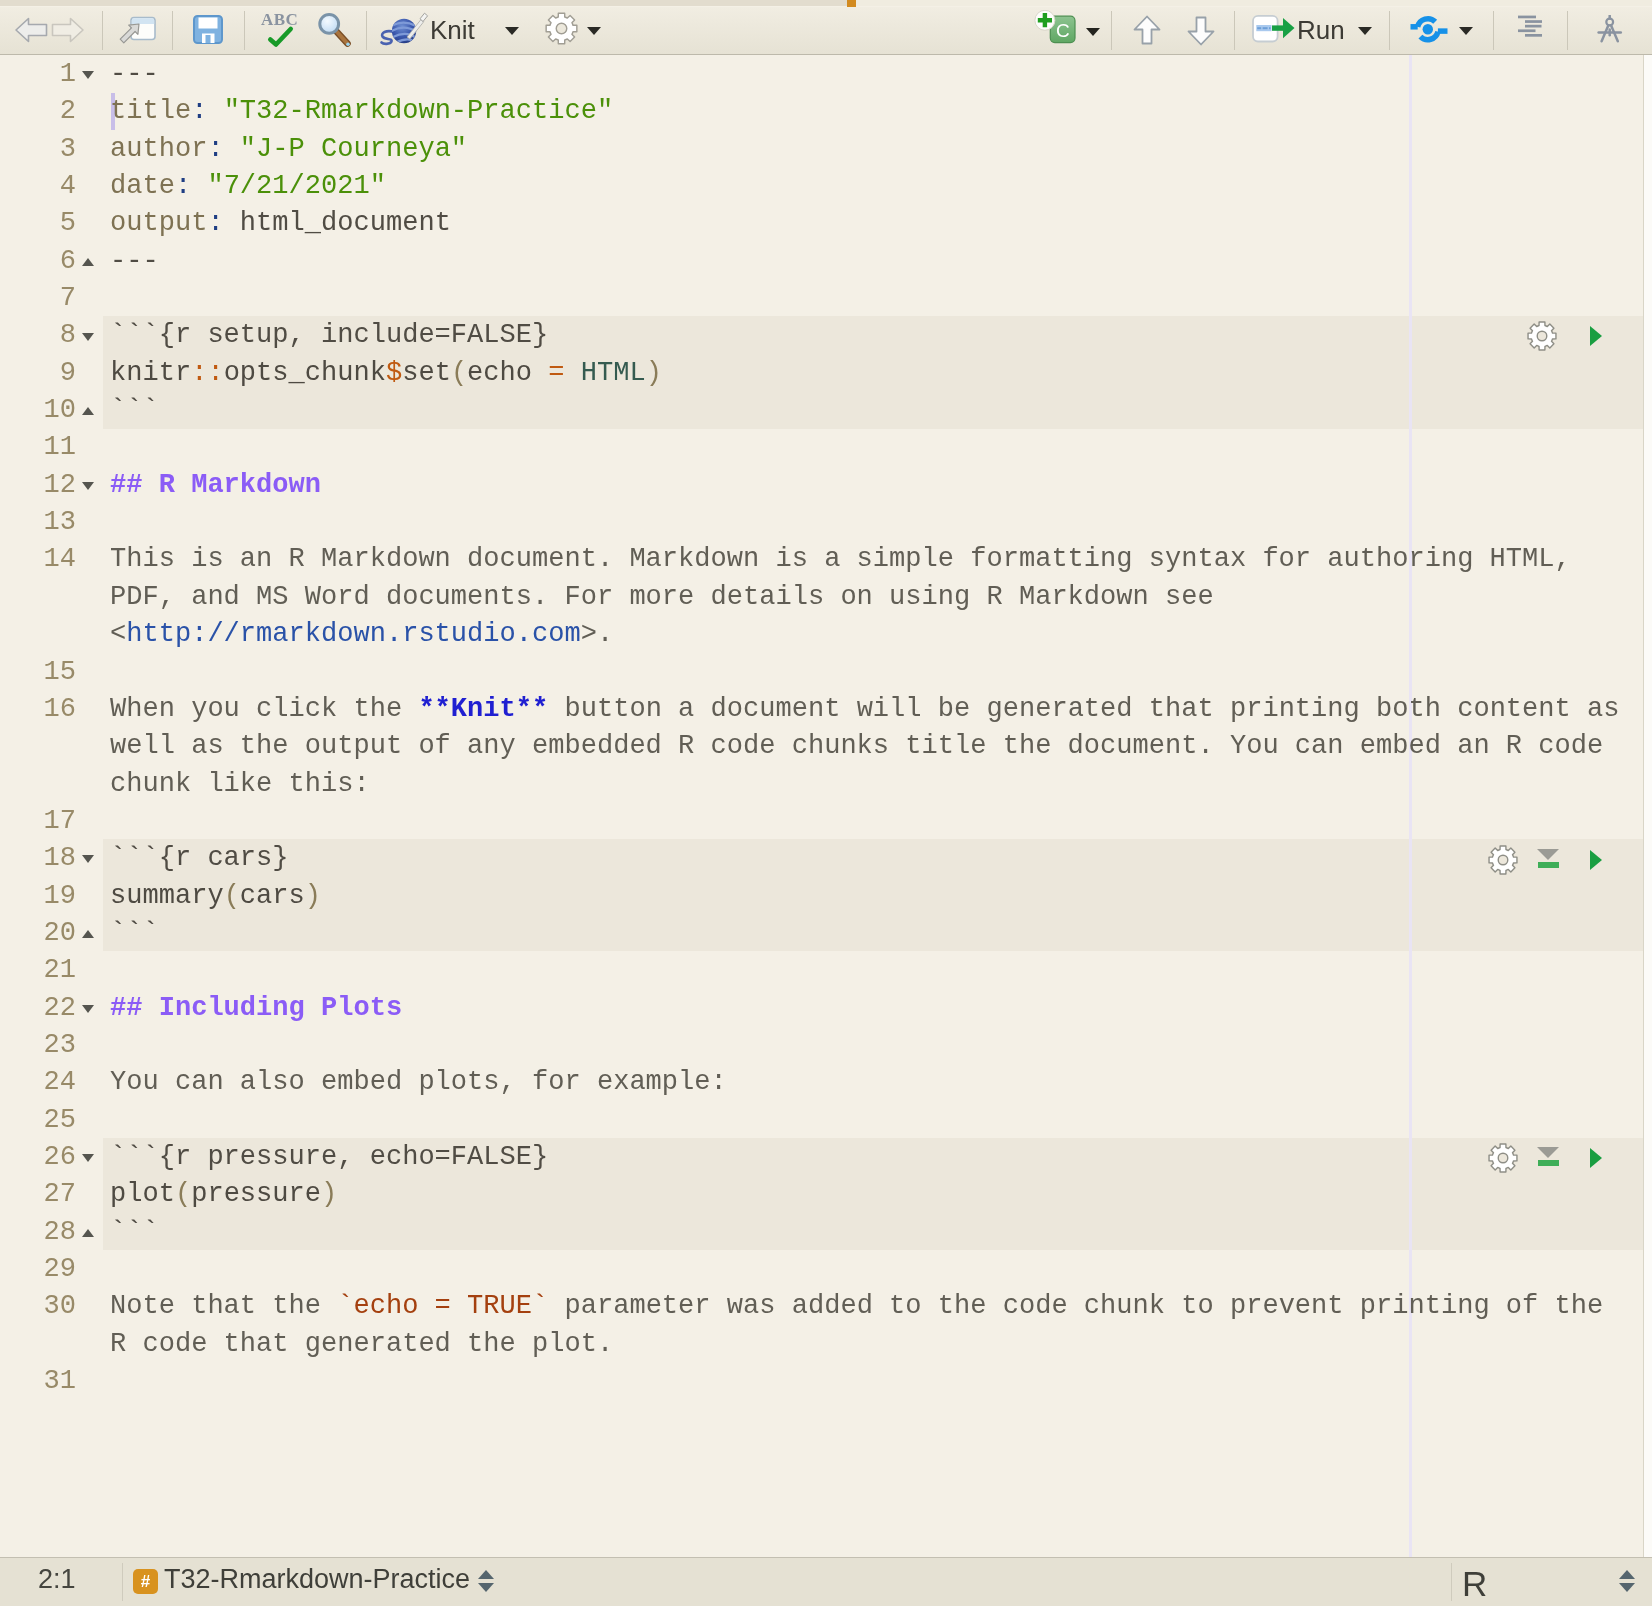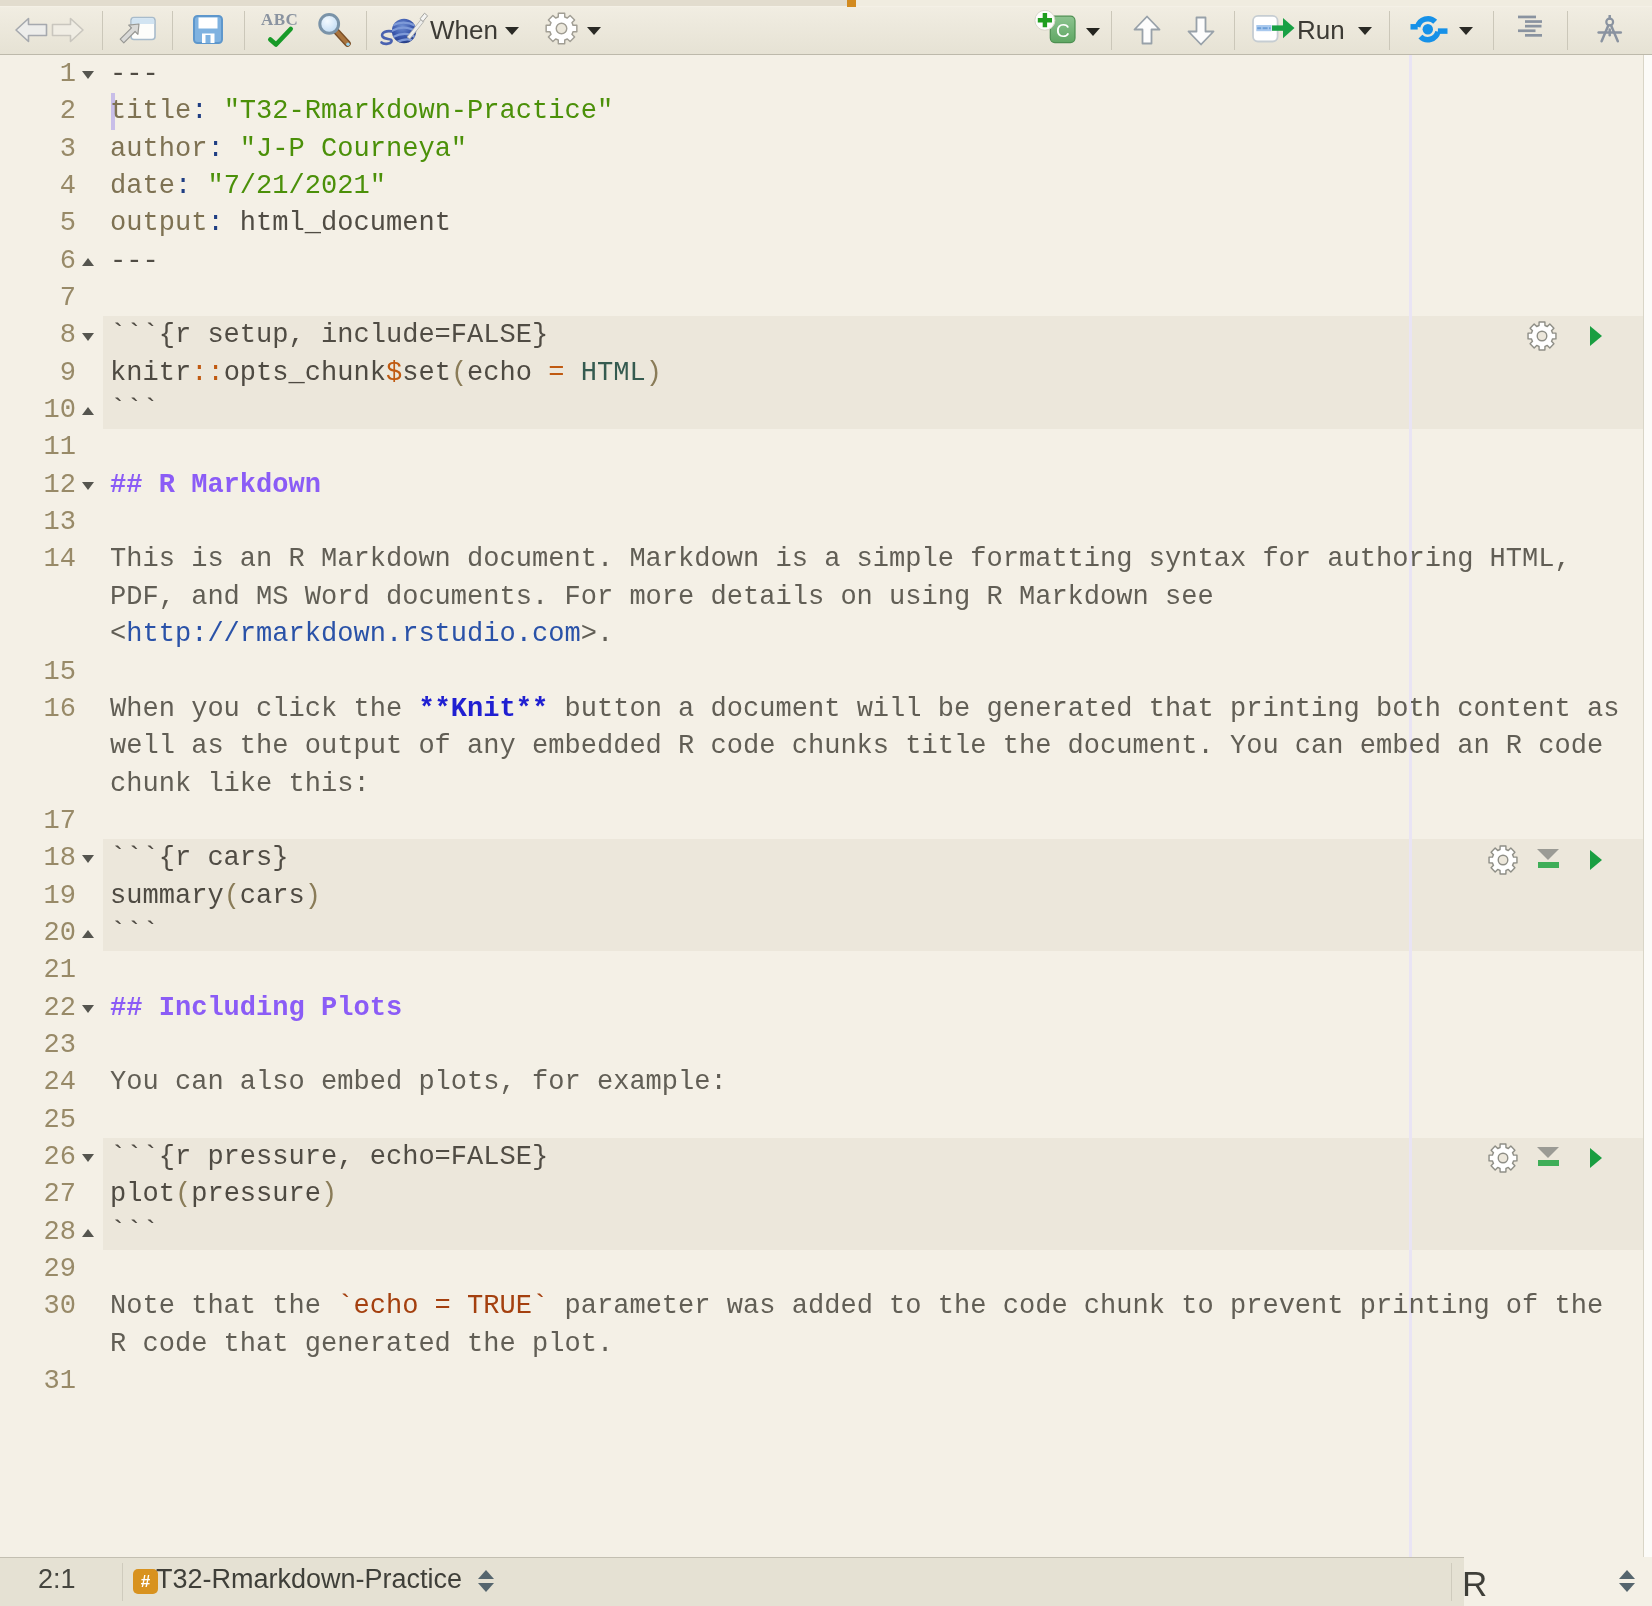--- a/index.html
+++ b/index.html
@@ -32,21 +32,21 @@
   .str{color:#4B9009;}
   .dark{color:#504C44;}
   .op{color:#C05A11;}
   .cons{color:#355B50;}
   .paren{color:#8A7C58;}
   .head{color:#8b5cf6;font-weight:bold;}
   .link{color:#2A52A8;}
   .knitb{color:#1F1FD1;font-weight:bold;}
   .icode{color:#A4400F;}
   
-  #statusbar{left:0;top:1557px;width:1464px;height:49px;background:#E5E1D3;border-top:1px solid #C3BFB1;box-sizing:border-box;}
+  #statusbar{left:0;top:1557px;width:1652px;height:49px;background:#E5E1D3;border-top:1px solid #C3BFB1;box-sizing:border-box;}
   .ssep{position:absolute;top:5px;width:1px;height:38px;background:#CFCBBD;}
   .stext{position:absolute;font-size:27px;color:#3F3F39;top:6px;}
   .updownarrows{position:absolute;}
   .playtri{width:0;height:0;border-left:12px solid #1A9E41;border-top:10px solid transparent;border-bottom:10px solid transparent;}
   .uarr{width:0;height:0;border-left:8px solid transparent;border-right:8px solid transparent;border-bottom:9px solid #55656E;}
   .darr{width:0;height:0;border-left:8px solid transparent;border-right:8px solid transparent;border-top:9px solid #55656E;margin-top:4px;}
 </style>
 </head>
 <body>
 
@@ -110,21 +110,21 @@
         </clipPath>
       </defs>
       <path d="M 16.5 21 C 8 18.5, 2.5 22, 4.5 25.5 C 6.5 29, 15 27, 13.5 30.5 C 12.2 33.5, 5.5 33.5, 3.5 31.5" fill="none" stroke="#4A62B0" stroke-width="2.6" stroke-linecap="round"></path>
       <circle cx="26" cy="20" r="12.2" fill="url(#yg)"></circle>
       <g clip-path="url(#ballclip)">
         <path d="M 14 14.5 Q 26 8.5 38 15 M 13.5 20 Q 27 13 38.5 21 M 15 26 Q 28 19.5 37.5 26.5 M 18 31.5 Q 29 26 36 30" fill="none" stroke="#7E9AD8" stroke-width="2.2" stroke-linecap="round"></path>
       </g>
       <polygon points="29,26 43,8.5 45.8,10.6 31.8,28.1" fill="#EDEDEB" stroke="#ABABA7" stroke-width="0.8"></polygon>
       <polygon points="42,7.8 46.5,2.2 49.6,4.8 45,10.5" fill="#F4F4F2" stroke="#9A9A96" stroke-width="0.9"></polygon>
     </svg>
-    <div class="tlabel" style="left:430px">When</div>
+    <div class="tlabel" style="left:430px">Knit</div>
     <div class="caret" style="left:505px"></div>
 
     <svg class="abs" style="left:545px;top:5px" width="33" height="33" viewBox="0 0 32 32">
       <path fill-rule="evenodd" fill="#FFFFFF" stroke="#A19E94" stroke-width="1.4" stroke-linejoin="round" d="M 12.85 4.84 L 12.92 1.12 L 19.08 1.12 L 19.15 4.84 A 11.6 11.6 0 0 1 21.67 5.88 L 24.35 3.30 L 28.70 7.65 L 26.12 10.33 A 11.6 11.6 0 0 1 27.16 12.85 L 30.88 12.92 L 30.88 19.08 L 27.16 19.15 A 11.6 11.6 0 0 1 26.12 21.67 L 28.70 24.35 L 24.35 28.70 L 21.67 26.12 A 11.6 11.6 0 0 1 19.15 27.16 L 19.08 30.88 L 12.92 30.88 L 12.85 27.16 A 11.6 11.6 0 0 1 10.33 26.12 L 7.65 28.70 L 3.30 24.35 L 5.88 21.67 A 11.6 11.6 0 0 1 4.84 19.15 L 1.12 19.08 L 1.12 12.92 L 4.84 12.85 A 11.6 11.6 0 0 1 5.88 10.33 L 3.30 7.65 L 7.65 3.30 L 10.33 5.88 A 11.6 11.6 0 0 1 12.85 4.84 Z M 16 10.9 A 5.1 5.1 0 1 0 16 21.1 A 5.1 5.1 0 1 0 16 10.9 Z"></path>
     </svg>
     <div class="caret" style="left:587px"></div>
 
     <svg class="abs" style="left:1031px;top:3px" width="50" height="42" viewBox="0 0 50 42">
       <defs>
         <linearGradient id="cg" x1="0" y1="0" x2="0" y2="1">
@@ -309,21 +309,21 @@
       <defs>
         <path id="gearpath" fill-rule="evenodd" fill="#FFFFFF" stroke="#8E8E86" stroke-width="1.5" stroke-linejoin="round" d="M 12.85 4.84 L 12.92 1.12 L 19.08 1.12 L 19.15 4.84 A 11.6 11.6 0 0 1 21.67 5.88 L 24.35 3.30 L 28.70 7.65 L 26.12 10.33 A 11.6 11.6 0 0 1 27.16 12.85 L 30.88 12.92 L 30.88 19.08 L 27.16 19.15 A 11.6 11.6 0 0 1 26.12 21.67 L 28.70 24.35 L 24.35 28.70 L 21.67 26.12 A 11.6 11.6 0 0 1 19.15 27.16 L 19.08 30.88 L 12.92 30.88 L 12.85 27.16 A 11.6 11.6 0 0 1 10.33 26.12 L 7.65 28.70 L 3.30 24.35 L 5.88 21.67 A 11.6 11.6 0 0 1 4.84 19.15 L 1.12 19.08 L 1.12 12.92 L 4.84 12.85 A 11.6 11.6 0 0 1 5.88 10.33 L 3.30 7.65 L 7.65 3.30 L 10.33 5.88 A 11.6 11.6 0 0 1 12.85 4.84 Z M 16 10.9 A 5.1 5.1 0 1 0 16 21.1 A 5.1 5.1 0 1 0 16 10.9 Z"></path>
       </defs>
     </svg>
   </div>
 
   <div class="abs" id="statusbar">
     <div class="stext" style="left:38px;color:#45453F">2:1</div>
     <div class="ssep" style="left:122px"></div>
     <div class="abs" style="left:133px;top:11px;width:25px;height:25px;background:#D8921F;border-radius:5px;color:#fff;font-weight:bold;font-size:17px;text-align:center;line-height:25px;">#</div>
-    <div class="stext" style="left:156px">T32-Rmarkdown-Practice</div>
+    <div class="stext" style="left:164px">T32-Rmarkdown-Practice</div>
     <div class="updownarrows" style="left:478px;top:12px">
       <div class="uarr"></div>
       <div class="darr"></div>
     </div>
     <div class="ssep" style="left:1451px"></div>
     <div class="stext" style="left:1462px;font-size:35px">R Markdown</div>
     <div class="updownarrows" style="left:1619px;top:12px">
       <div class="uarr"></div>
       <div class="darr"></div>
     </div>

